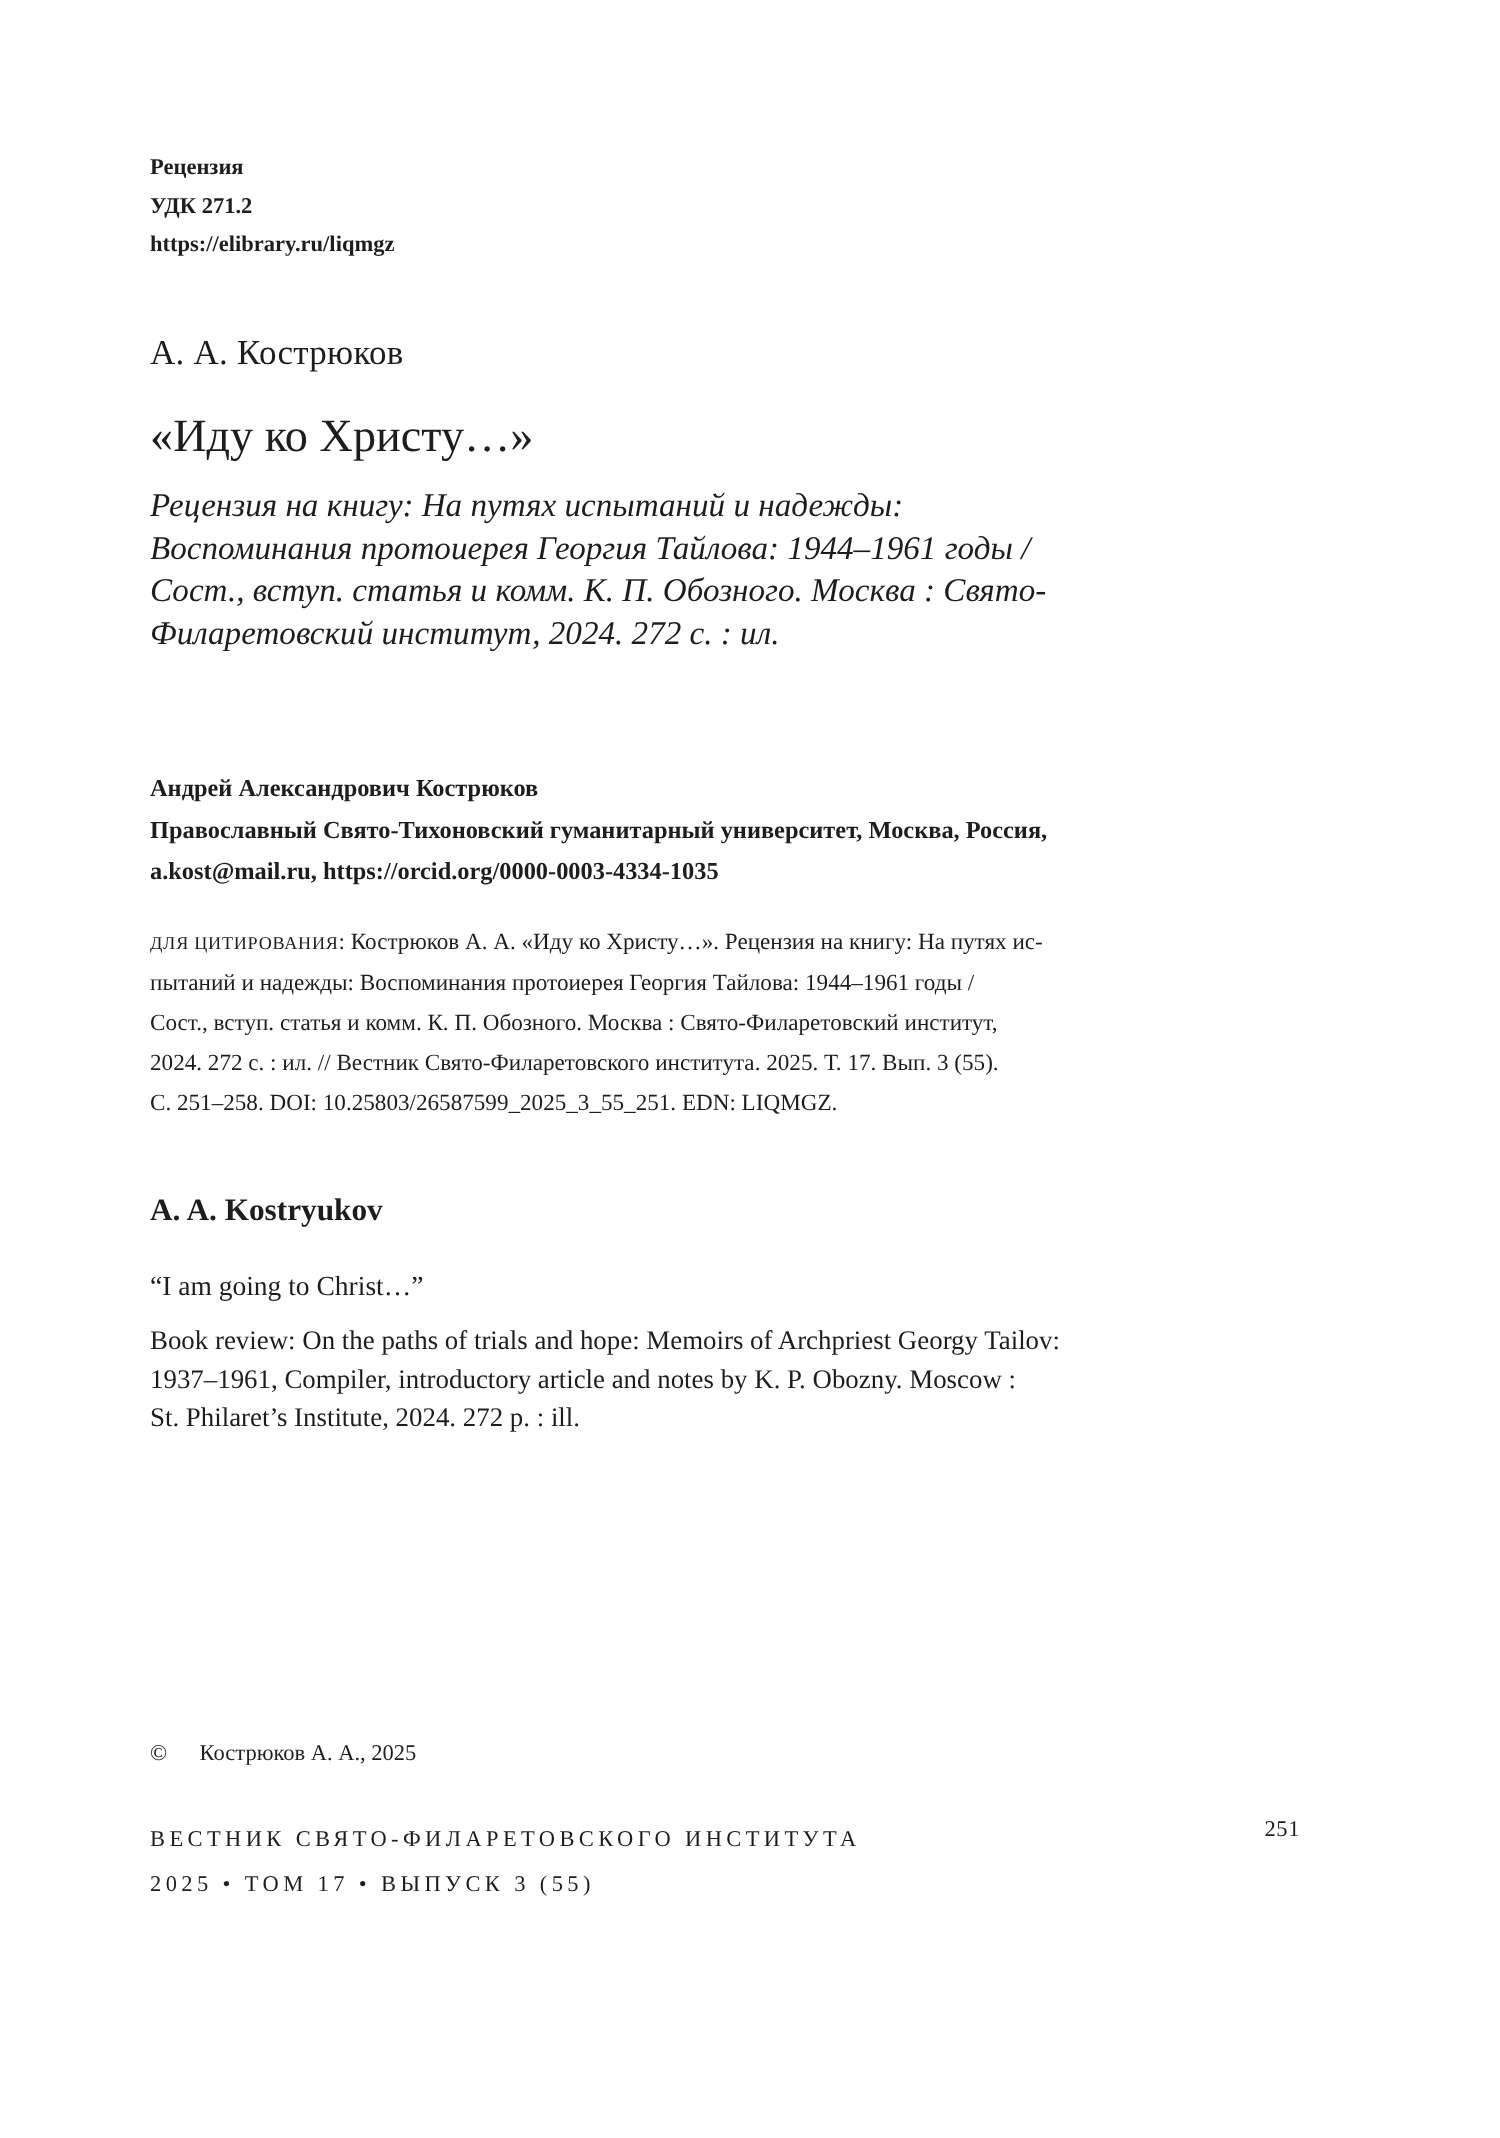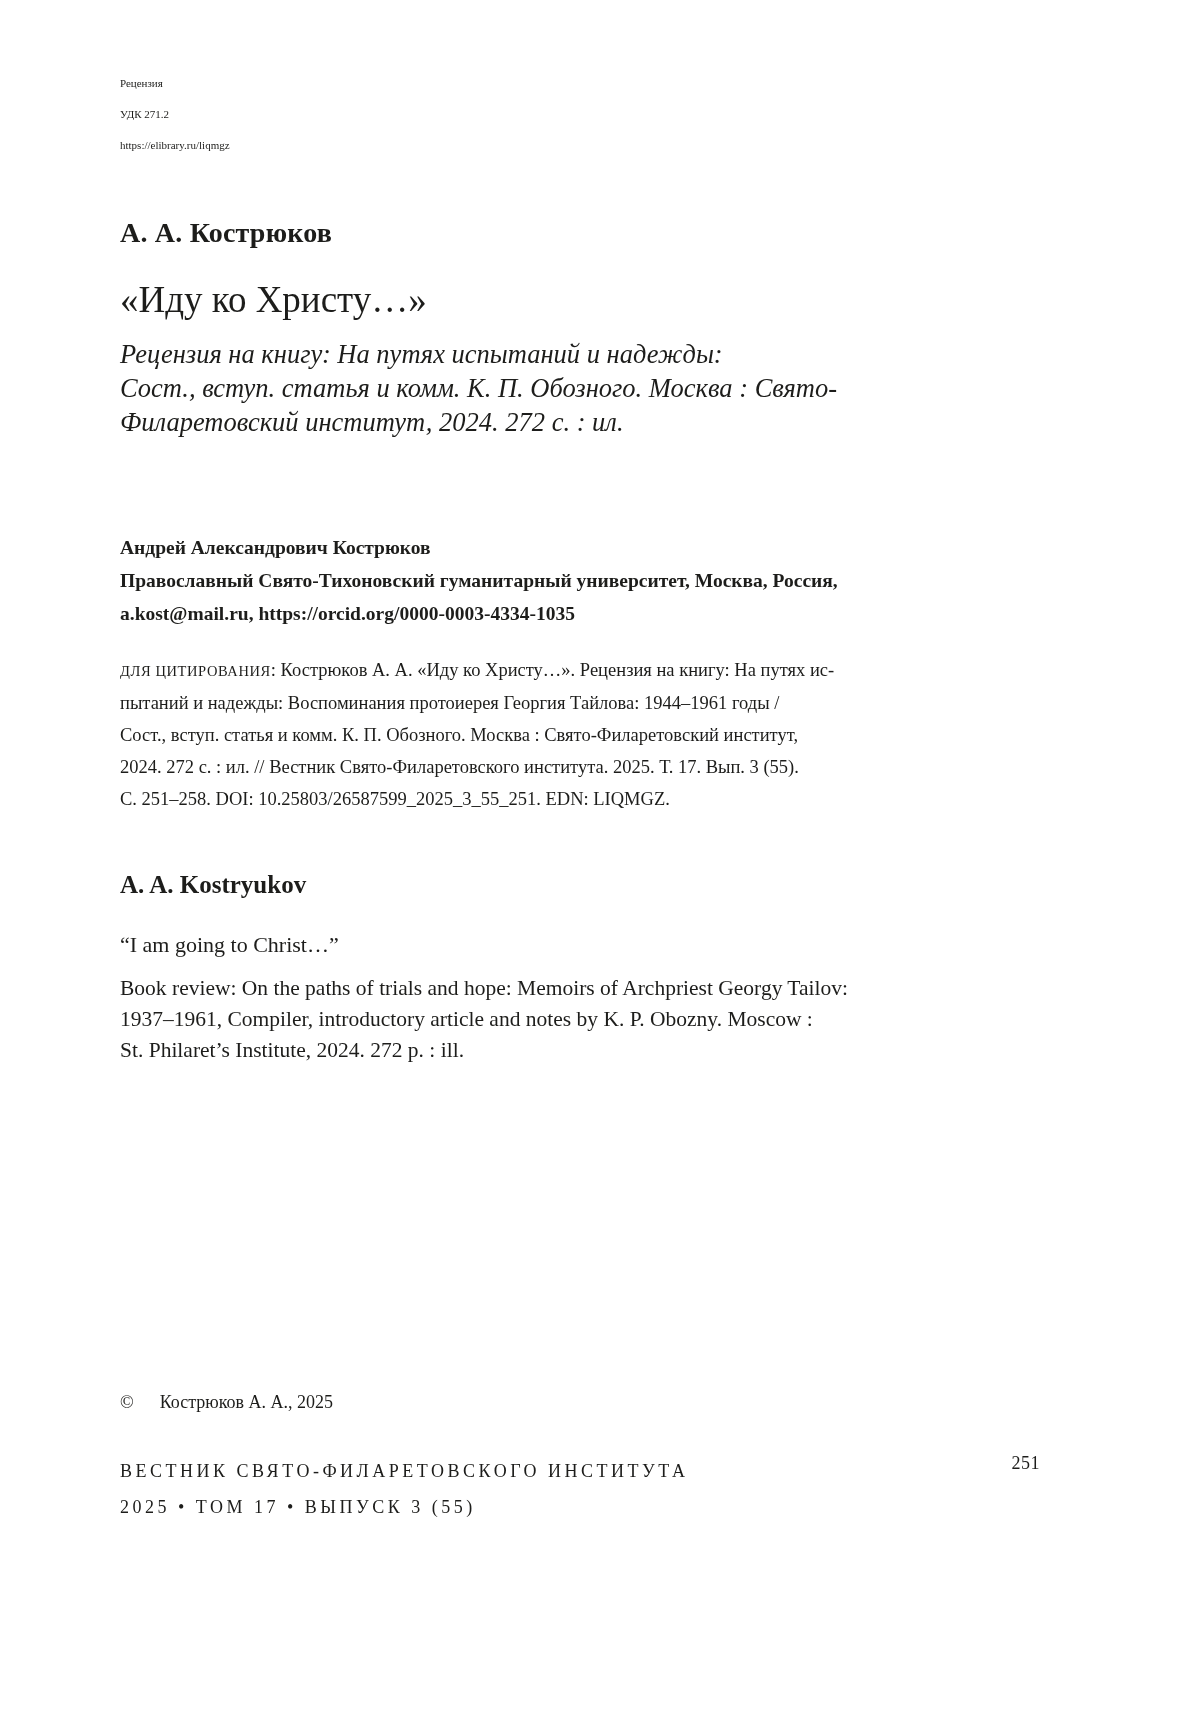--- a/index.html
+++ b/index.html
@@ -21,31 +21,32 @@
     box-sizing: border-box;
   }
   .column {
     position: relative;
     margin-left: 120px;
     width: 930px;
   }
 
   
   .meta {
-    padding-top: 68px;
-    font-size: 11px;
+    padding-top: 118px;
+    font-size: 18px;
     line-height: 31px;
+    font-weight: bold;
   }
   .meta .link { color: #1d1d1b; text-decoration: none; cursor: pointer; }
 
   
   .ru-author {
     margin-top: 56px;
     font-size: 28px;
-    font-weight: bold;
+    font-weight: normal;
     letter-spacing: 0.2px;
   }
   .ru-title {
     margin-top: 30px;
     font-size: 37px;
     font-weight: normal;
     line-height: 42px;
   }
   .ru-subtitle {
     margin-top: 12px;
@@ -133,20 +134,21 @@
       <div>УДК 271.2</div>
       <div class="link">https://elibrary.ru/liqmgz</div>
     </div>
 
     <div class="ru-author">А. А. Кострюков</div>
 
     <h1 class="ru-title" style="margin-bottom:16px; font-weight:normal;">«Иду ко Христу…»</h1>
 
     <div class="ru-subtitle">
       <div>Рецензия на книгу: На путях испытаний и надежды:</div>
+      <div>Воспоминания протоиерея Георгия Тайлова: 1944–1961 годы /</div>
       <div>Сост., вступ. статья и комм. К. П. Обозного. Москва : Свято-</div>
       <div>Филаретовский институт, 2024. 272 с. : ил.</div>
     </div>
 
     <div class="author-info">
       <div>Андрей Александрович Кострюков</div>
       <div>Православный Свято-Тихоновский гуманитарный университет, Москва, Россия,</div>
       <div>a.kost@mail.ru, https://orcid.org/0000-0003-4334-1035</div>
     </div>
 

